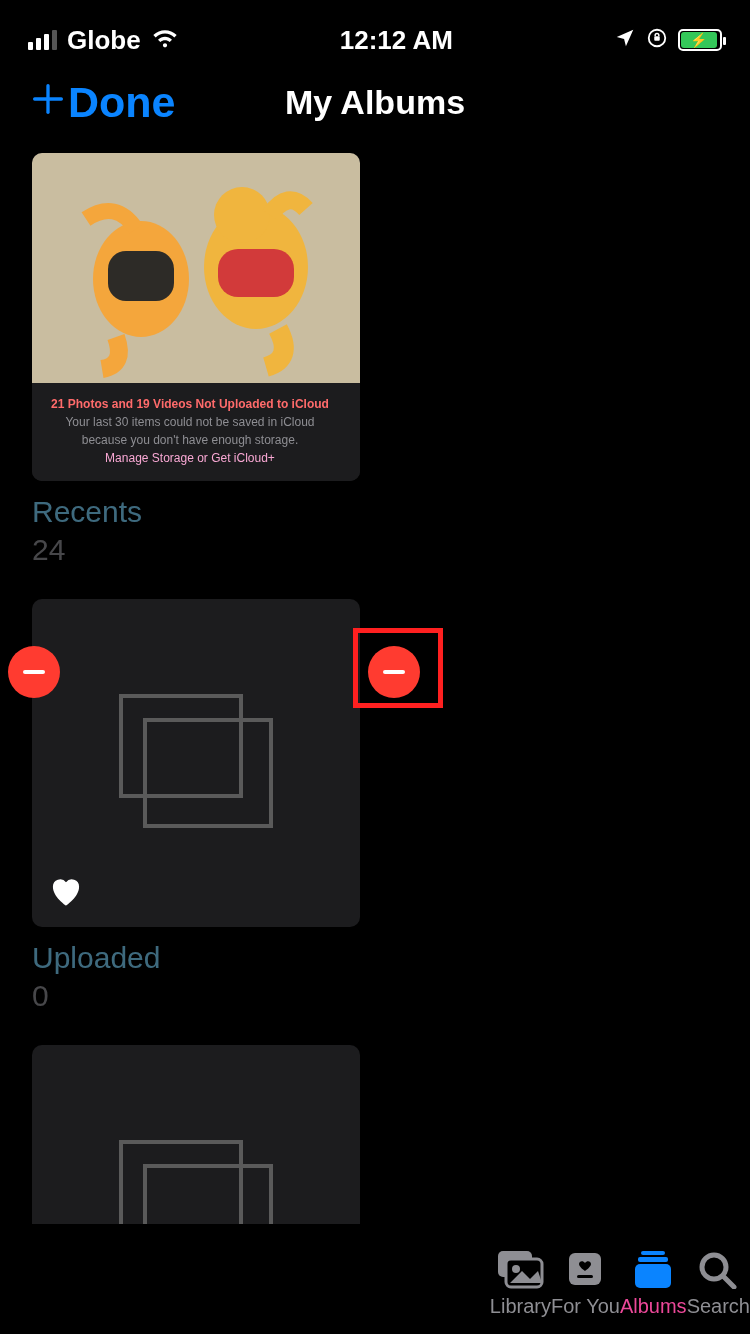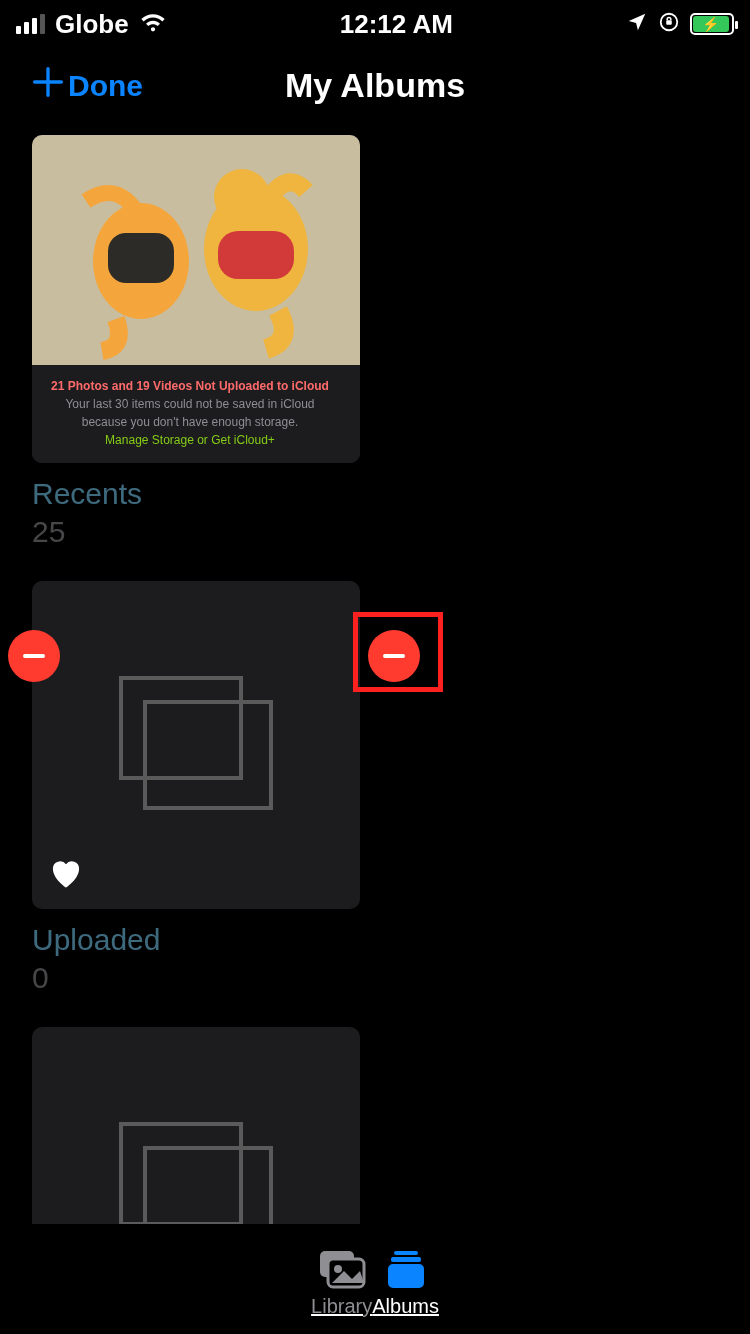--- a/index.html
+++ b/index.html
@@ -1,38 +1,38 @@
 <!DOCTYPE html>
 <html><head>
 <meta charset="utf-8">
 <style>
   * { margin: 0; padding: 0; box-sizing: border-box; }
   html, body { width: 750px; height: 1334px; background: #000; font-family: -apple-system, "Helvetica Neue", Arial, sans-serif; color: #fff; overflow: hidden; }
   
-  .status-bar { display:flex; align-items:center; justify-content:space-between; height:48px; padding:0 16px; font-size:26px; font-weight:600; }
+  .status-bar { display:flex; align-items:center; justify-content:space-between; height:48px; padding:0 28px; font-size:26px; font-weight:600;margin-top:16px; }
   .status-left, .status-right { display:flex; align-items:center; gap:10px; }
   .sig-bars { display:flex; align-items:flex-end; gap:3px; }
   .sig-bars span { width:5px; background:#fff; border-radius:1px; display:block; }
   .sig-bars span:nth-child(1){height:8px}
   .sig-bars span:nth-child(2){height:12px}
   .sig-bars span:nth-child(3){height:16px}
   .sig-bars span:nth-child(4){height:20px; background:#555}
   .wifi-icon svg { width:28px; height:22px; fill:#fff; }
   .battery-wrap { display:flex; align-items:center; gap:6px; }
   .battery { width:44px; height:22px; border:2px solid #fff; border-radius:5px; position:relative; background:#000; }
   .battery::after { content:""; position:absolute; right:-6px; top:6px; width:3px; height:8px; background:#fff; border-radius:1px; }
   .battery-fill { position:absolute; left:1px; top:1px; bottom:1px; width:36px; background:#34c759; border-radius:3px; display:flex; align-items:center; justify-content:center; }
   .bolt { font-size:14px; color:#000; }
   .loc-icon, .lock-icon { font-size:20px; }
 
   
   .nav-bar { display:flex; align-items:center; justify-content:flex-start; padding:14px 28px 26px 28px; }
   .nav-add { color:#0a84ff; font-size:46px; font-weight:300; line-height:1; }
   .nav-title { font-size:34px; font-weight:700; position:absolute; left:50%; transform:translateX(-50%); }
-  .nav-done { color:#0a84ff; font-size:30px; font-weight:600; }
+  .nav-done { color:#0a84ff; font-size:43px; font-weight:600; }
 
   
   .albums { padding:0 32px; display:flex; flex-wrap:wrap; gap:32px; }
   .album { width:328px; }
   .dim-label .album-title, .dim-label .album-count { opacity:0.5; }
   .thumb { width:328px; height:328px; background:#1c1c1e; border-radius:10px; position:relative; overflow:hidden; }
   .album-title { font-size:30px; font-weight:400; margin-top:14px; color:#7dd3fc; white-space:nowrap; overflow:hidden; text-overflow:ellipsis; }
   .album-count { font-size:30px; color:#8e8e93; margin-top:4px; }
 
   
@@ -40,37 +40,37 @@
   .placeholder-icon svg { width:170px; height:150px; stroke:#5a5a5a; stroke-width:4; fill:none; }
 
   
   .heart { position:absolute; left:16px; bottom:16px; }
   .heart svg { width:36px; height:32px; fill:#fff; }
 
   
   .recents-img { position:absolute; inset:0; background:linear-gradient(180deg,#c9bda0 0%,#c9bda0 70%,#1c1c1e 70%,#1c1c1e 100%); }
   .recents-footer { position:absolute; left:0; right:12px; bottom:14px; text-align:center; font-size:12px; line-height:1.5; color:#8e8e93; padding:0 12px; }
   .recents-footer .line1 { color:#ff6b6b; font-weight:600; }
-  .recents-footer .link { color:#84cc16; }
+  .recents-footer .link { color:#f9a8d4; }
   .pooh { position:absolute; left:50%; top:36%; transform:translate(-50%,-50%); }
   .pooh svg { width:300px; height:220px; }
 
   
   .del-badge { position:absolute; width:52px; height:52px; border-radius:50%; background:#ff3b30; display:flex; align-items:center; justify-content:center; }
   .del-badge .minus { width:22px; height:4px; background:#fff; border-radius:2px; }
   .del-pos-a { left:8px; top:582px; }
   .del-pos-b { left:368px; top:582px; }
 
   
   .hl-box { position:absolute; border:5px solid #ff2020; left:353px; top:564px; width:90px; height:80px; }
 
   
-  .tab-bar { position:absolute; left:0; right:0; bottom:0; height:110px; background:#000; display:flex; align-items:center; justify-content:center; padding-top:8px;text-decoration:underline; }
+  .tab-bar { position:absolute; left:0; right:0; bottom:0; height:110px; background:#000; display:flex; align-items:center; justify-content:flex-end; padding-top:8px; }
   .tab { display:flex; flex-direction:column; align-items:center; gap:6px; color:#8e8e93; font-size:20px; }
-  .tab.active { color:#ffffff; }
+  .tab.active { color:#ec4899; }
   .tab svg { width:48px; height:40px; }
   .tab svg .fillable { fill:#8e8e93; }
   .tab.active svg .fillable { fill:#0a84ff; }
 
   .content-area { position:relative; height:calc(1334px - 48px - 110px); }
 </style>
 </head>
 <body>
 
 <div class="status-bar">
@@ -144,21 +144,21 @@
           </svg>
         </div>
       </div>
       <div class="recents-footer">
         <div class="line1">21 Photos and 19 Videos Not Uploaded to iCloud</div>
         <div>Your last 30 items could not be saved in iCloud because you don't have enough storage.</div>
         <div class="link">Manage Storage or Get iCloud+</div>
       </div>
     </div>
     <div class="album-title">Recents</div>
-    <div class="album-count">25</div>
+    <div class="album-count">24</div>
   </div>
 
   <div class="album dim-label">
     <div class="thumb">
       <div class="placeholder-icon">
         <svg viewBox="0 0 170 150">
               <rect x="10" y="10" width="120" height="100"></rect>
               <rect x="34" y="34" width="126" height="106"></rect>
             </svg>
       </div>
@@ -200,21 +200,36 @@
 <div class="tab-bar">
   <div class="tab">
     <svg viewBox="0 0 48 40">
         <rect class="fillable" x="2" y="2" width="34" height="26" rx="5"></rect>
         <rect x="10" y="10" width="36" height="28" rx="5" fill="#000" stroke="#8e8e93" stroke-width="3"></rect>
         <circle cx="20" cy="20" r="4" fill="#8e8e93"></circle>
         <path d="M14 34 L26 22 L34 30 L42 22 L46 34 Z" fill="#8e8e93"></path>
       </svg>
     <span>Library</span>
   </div>
+  <div class="tab">
+    <svg viewBox="0 0 48 40">
+        <rect class="fillable" x="8" y="4" width="32" height="32" rx="6"></rect>
+        <path d="M24 14c-2-3-6-2-6 1 0 3 6 7 6 7s6-4 6-7c0-3-4-4-6-1z" fill="#000"></path>
+        <rect x="16" y="26" width="16" height="3" rx="1.5" fill="#000"></rect>
+      </svg>
+    <span>For You</span>
+  </div>
   <div class="tab active">
     <svg viewBox="0 0 48 40">
         <rect class="fillable" x="12" y="2" width="24" height="4" rx="2"></rect>
         <rect class="fillable" x="9" y="8" width="30" height="5" rx="2"></rect>
         <rect class="fillable" x="6" y="15" width="36" height="24" rx="5"></rect>
       </svg>
     <span>Albums</span>
   </div>
+  <div class="tab">
+    <svg viewBox="0 0 48 40">
+        <circle cx="20" cy="18" r="12" fill="none" stroke="#8e8e93" stroke-width="5"></circle>
+        <line x1="30" y1="28" x2="40" y2="38" stroke="#8e8e93" stroke-width="5" stroke-linecap="round"></line>
+      </svg>
+    <span>Search</span>
+  </div>
 </div>
 
 </body></html>

